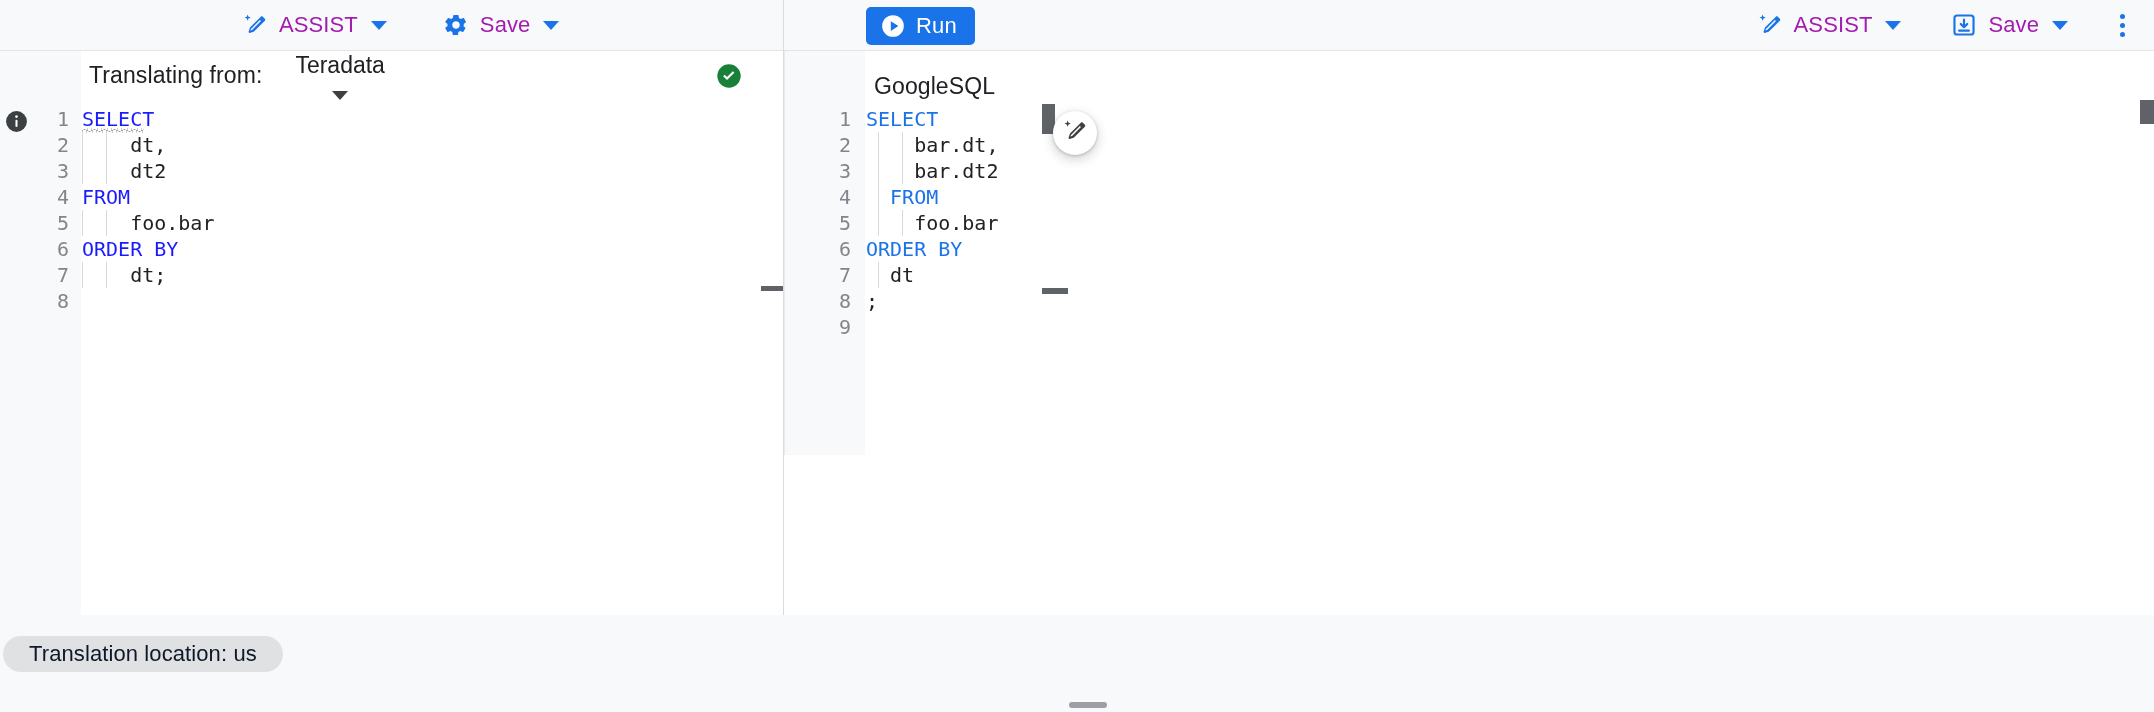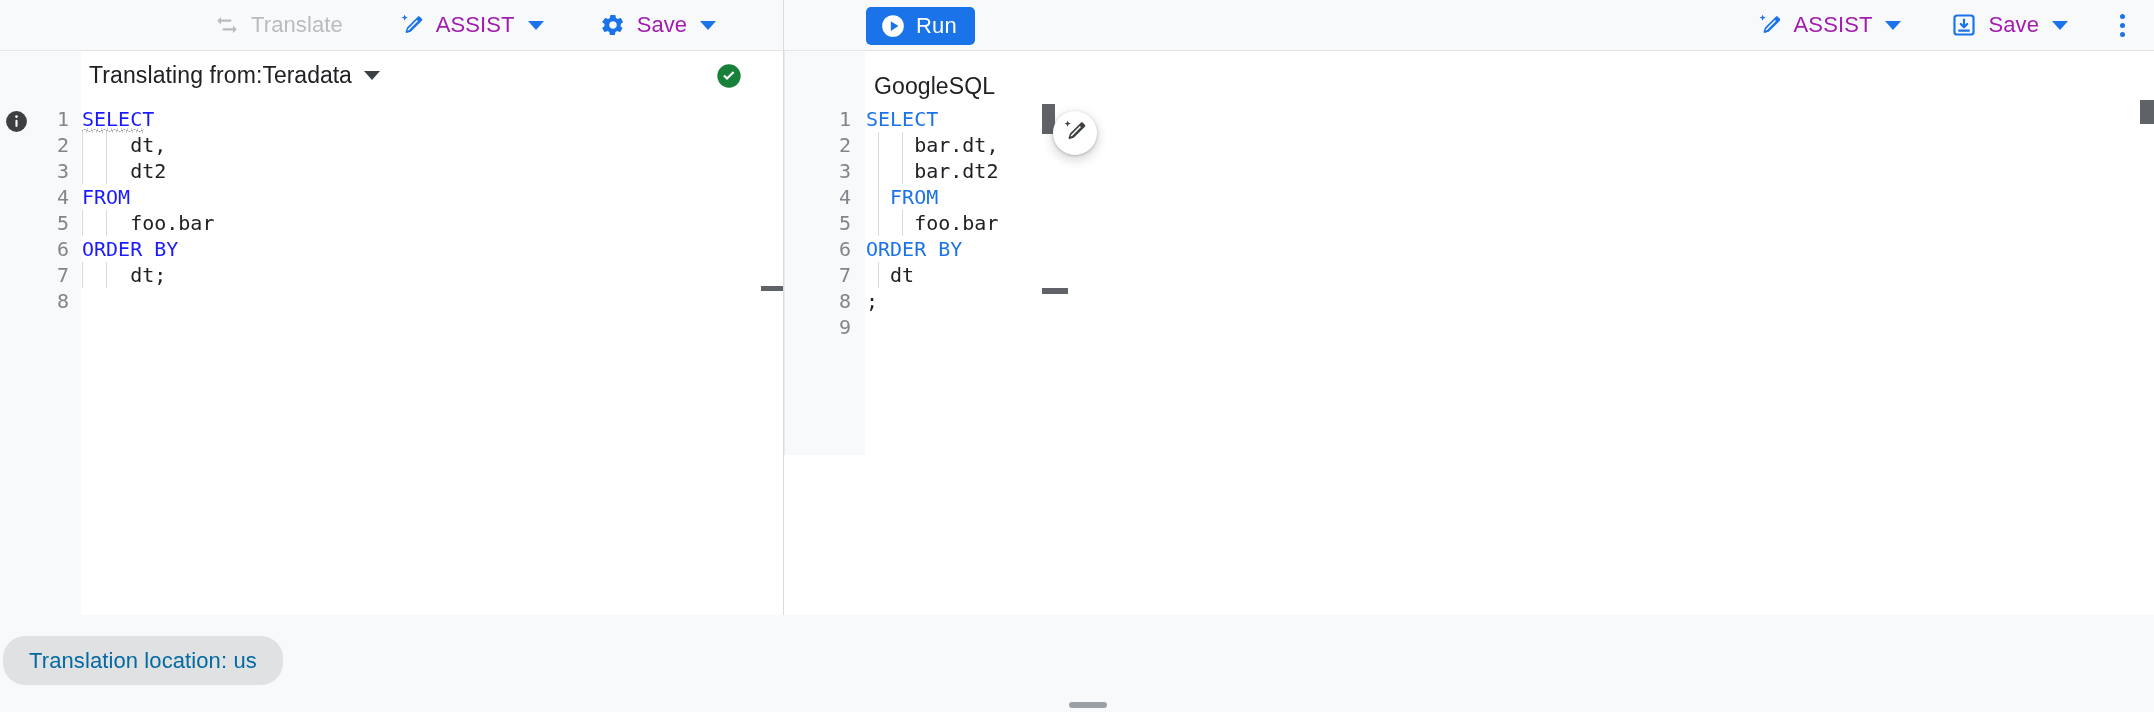--- a/index.html
+++ b/index.html
@@ -63,23 +63,23 @@
   
   .subrow {
     position:absolute; left:0; top:51px; width:2154px; height:49px;
     display:flex; background:#fff;
   }
   .subrow-left {
     position:relative; width:784px; height:49px; background:#fff;
     border-right:1px solid #dadce0; display:flex; align-items:center;
   }
   .gutter-pad { width:81px; height:49px; background:#f8f9fa; flex:0 0 81px; }
-  .sub-text { display:flex; align-items:center; gap:0; padding-left:8px; }
+  .sub-text { display:flex; align-items:center; gap:33px; padding-left:8px; }
   .sub-lbl { font-size:23px; color:#202124; letter-spacing:.1px; }
-  .sub-select { display:flex; align-items:center; gap:12px; cursor:pointer; }
+  .sub-select { display:flex; align-items:center; gap:12px; cursor:pointer;flex-direction:column; }
   .sub-select .v { font-size:23px; color:#202124; }
   .caret-dark {
     width:0;height:0;border-left:8px solid transparent;border-right:8px solid transparent;
     border-top:9px solid #3c4043;
   }
   .check-wrap { position:absolute; left:715px; top:11px; }
   .subrow-right {
     position:relative; flex:1; height:49px; background:#fff; display:flex; align-items:flex-end;
   }
   .gutter-pad-r { width:81px; height:49px; background:#f8f9fa; flex:0 0 81px;
@@ -140,22 +140,22 @@
     display:flex; align-items:center; justify-content:center; cursor:pointer; z-index:20;
   }
 
   
   .footer {
     position:absolute; left:0; top:455px; width:2154px; height:257px; background:#f8f9fa;
     border-top:1px solid #e3e5e8;
   }
   .chip {
     position:absolute; left:3px; top:636px;
-    height:49px; padding:0 26px; border-radius:22px; background:#e0e1e3;
-    display:flex; align-items:center; font-size:22px; color:#0369a1; letter-spacing:.1px;
+    height:36px; padding:0 26px; border-radius:22px; background:#e0e1e3;
+    display:flex; align-items:center; font-size:22px; color:#0f172a; letter-spacing:.1px;
   }
   .drag-handle {
     position:absolute; left:1069px; top:702px; width:38px; height:6px;
     border-radius:3px; background:#9aa0a6; cursor:row-resize;
   }
   .footer-left-pad {
     position:absolute; left:0; top:455px; width:81px; height:160px; background:#f8f9fa;
   }
   .footer-white {
     position:absolute; left:81px; top:455px; width:2073px; height:160px; background:#fff;
@@ -169,28 +169,20 @@
 <body>
 
 <div class="app">
 
   <div class="toolbar">
 
     <div class="tb-left">
 
       <div style="width:200px"></div>
 
-      <div class="tb-btn disabled">
-        <span class="icn">
-          <svg width="26" height="26" viewBox="0 0 24 24" fill="#b9bcc0">
-            <path d="M6.5 4.5 3 8l3.5 3.5V9H16V7H6.5V4.5zM17.5 12.5 21 16l-3.5 3.5V17H8v-2h9.5v-2.5z"></path>
-          </svg>
-        </span>
-        <span class="tb-label">Translate</span>
-      </div>
 
       <div style="width:28px"></div>
 
       <div class="tb-btn">
         <span class="icn">
           <svg width="26" height="26" viewBox="0 0 24 24" fill="#1a73e8">
             <path d="M5.2 2.2 6 4.3l2.1.8-2.1.8L5.2 8l-.8-2.1L2.3 5.1l2.1-.8.8-2.1z"></path>
             <path d="M19.2 4.3c-.5-.5-1.3-.5-1.8 0L7.6 14.1c-.2.2-.3.4-.4.6l-1.1 3.6c-.2.6.4 1.2 1 1l3.6-1.1c.2-.1.5-.2.6-.4l9.8-9.8c.5-.5.5-1.3 0-1.8l-1.9-1.9zM9.3 16.6l-1.5.5.5-1.5 8.2-8.2 1 1-8.2 8.2z"></path>
           </svg>
         </span>

